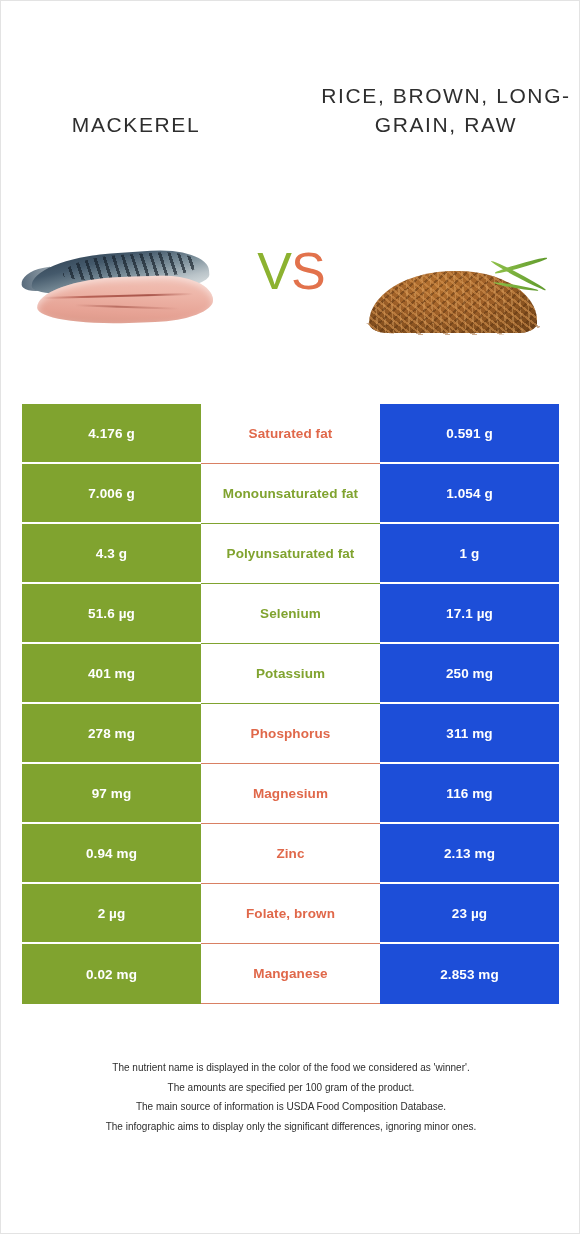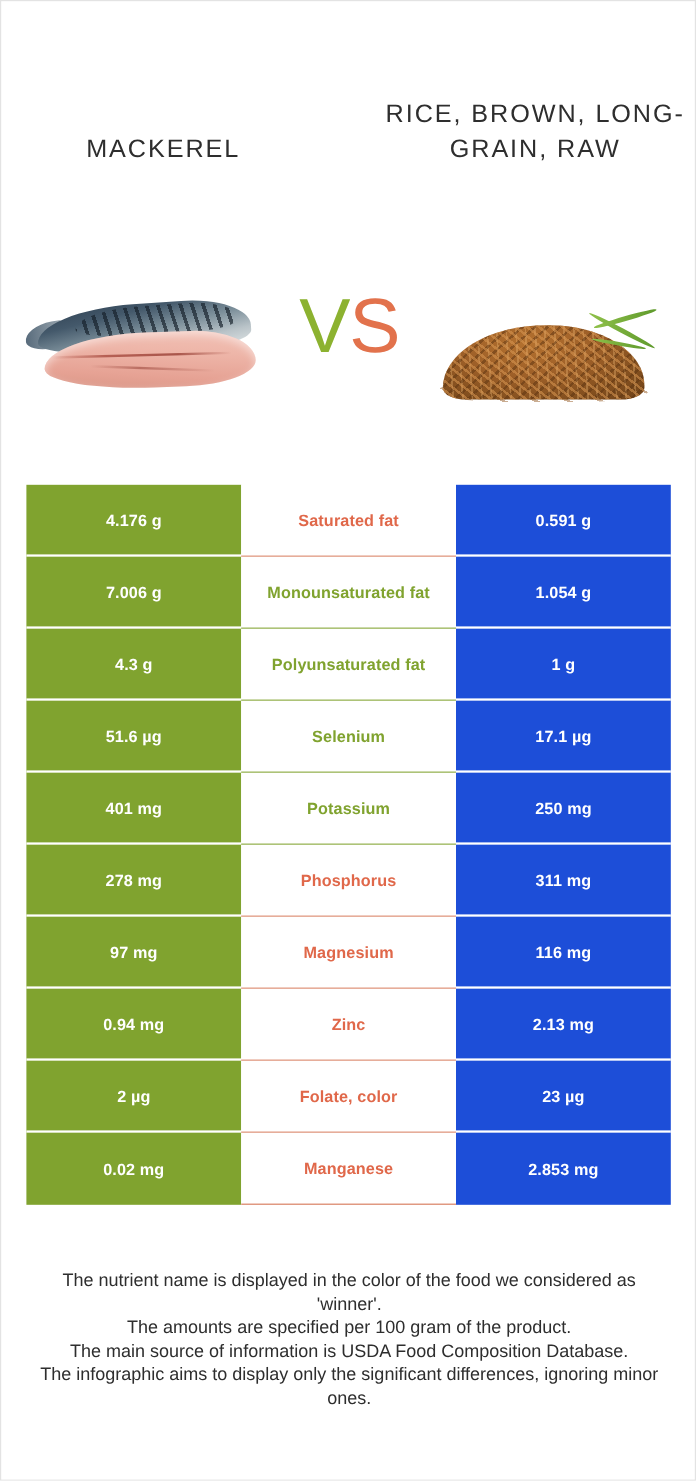--- a/index.html
+++ b/index.html
@@ -68,21 +68,21 @@
   .food-left  { left: 18px; }
   .food-right { right: 18px; }
 
   .vs {
     position: absolute;
     left: 50%;
     top: 38px;
     transform: translateX(-50%);
     font-family: "Liberation Sans", sans-serif;
     font-weight: 300;
-    font-size: 64px;
+    font-size: 52px;
     line-height: 72px;
     letter-spacing: -1px;
     white-space: nowrap;
     z-index: 5;
   }
   .vs-v { color: #8cb230; }
   .vs-s { color: #e2724c; }
 
   
   .mackerel {
@@ -237,21 +237,21 @@
   .row:last-child .cell-mid { border-bottom-width: 1px; }
 
   
   .footer {
     position: absolute;
     left: 30px;
     top: 1057px;
     width: 520px;
     text-align: center;
     font-family: "Liberation Sans", sans-serif;
-    font-size: 15px;
+    font-size: 10px;
     line-height: 19.5px;
     color: #2e2e2e;
     font-weight: 400;
   }
   .footer p { margin: 0; }
 </style>
 </head>
 <body>
 
 <div id="page">
@@ -327,21 +327,21 @@
         <div class="cell cell-mid win-right">Magnesium</div>
         <div class="cell cell-right">116 mg</div>
       </div>
       <div class="row">
         <div class="cell cell-left">0.94 mg</div>
         <div class="cell cell-mid win-right">Zinc</div>
         <div class="cell cell-right">2.13 mg</div>
       </div>
       <div class="row">
         <div class="cell cell-left">2 µg</div>
-        <div class="cell cell-mid win-right">Folate, color</div>
+        <div class="cell cell-mid win-right">Folate, brown</div>
         <div class="cell cell-right">23 µg</div>
       </div>
       <div class="row">
         <div class="cell cell-left">0.02 mg</div>
         <div class="cell cell-mid win-right">Manganese</div>
         <div class="cell cell-right">2.853 mg</div>
       </div>
     </div>
 
   <div class="footer">

